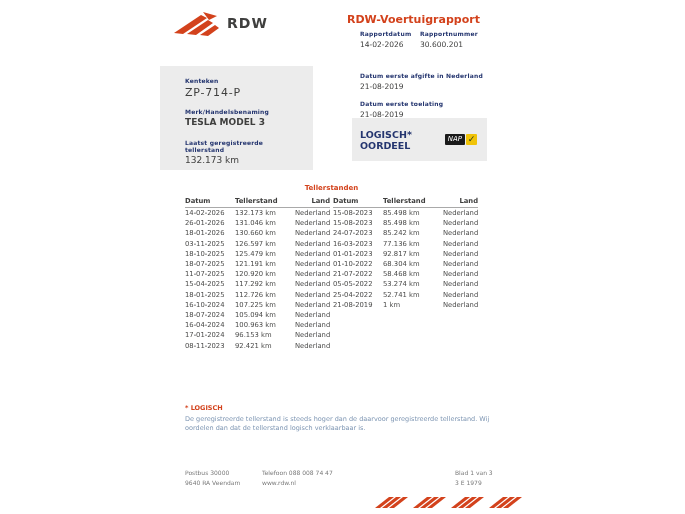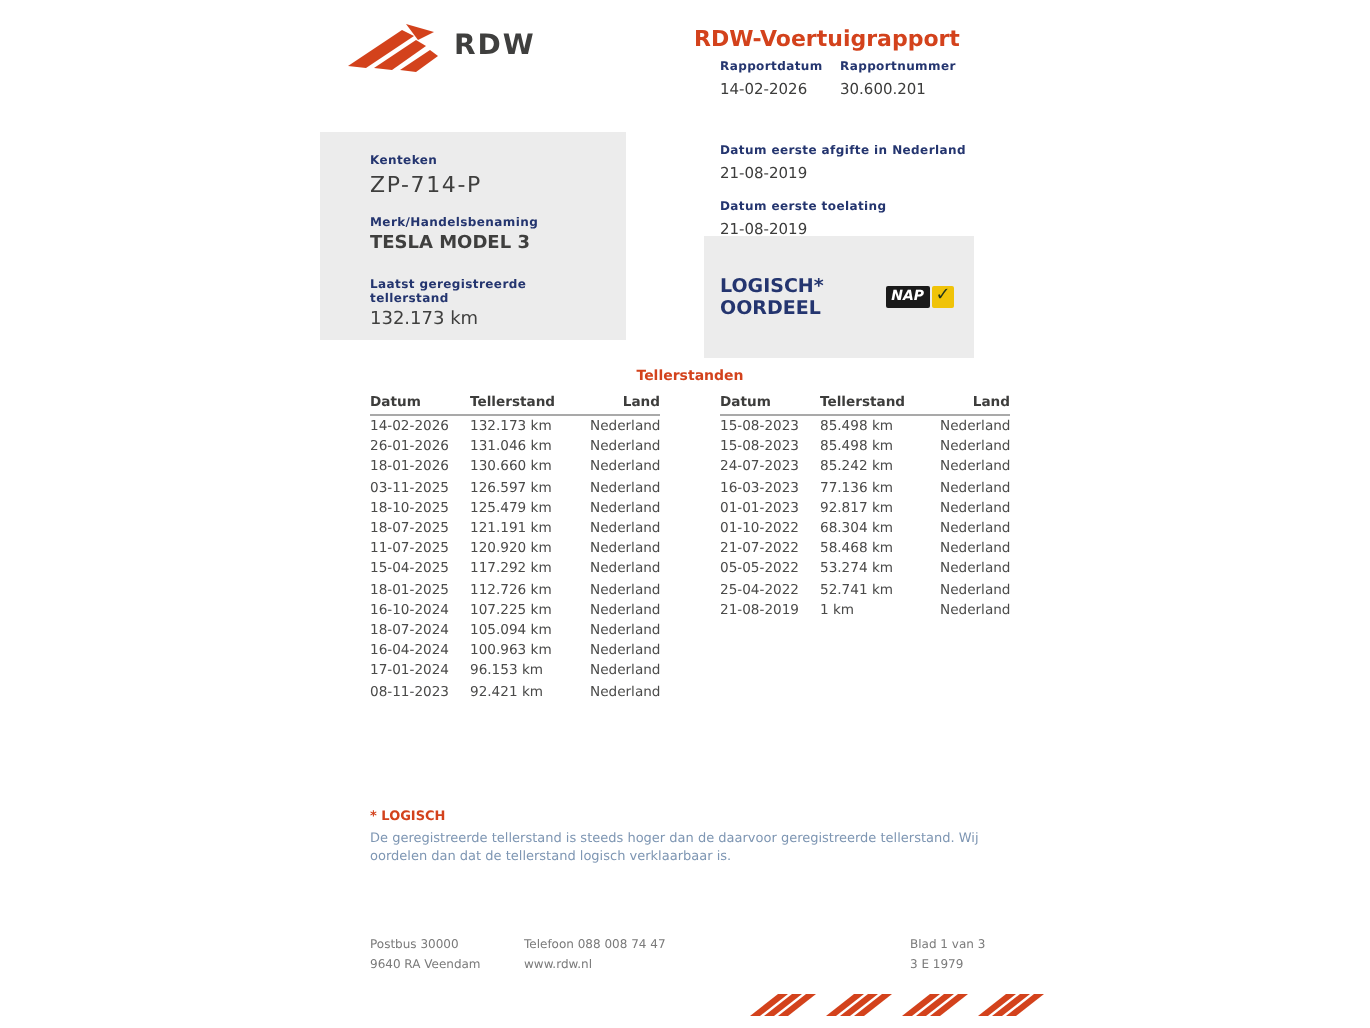--- a/index.html
+++ b/index.html
@@ -33,33 +33,33 @@
   .vehicle-panel{position:absolute;left:160px;top:66px;width:153px;height:104px;background:var(--panel);padding:11px 10px 0 25px;}
   .kenteken{font-size:11px;color:#3f3f3e;letter-spacing:.8px;margin:2px 0 9px 0;}
   .merk{font-size:9px;font-weight:600;color:#3f3f3e;margin:2px 0 12px 0;}
   .odo{font-size:9px;color:#3f3f3e;margin-top:2px;}
 
   
   .reg-dates{position:absolute;left:360px;top:72px;}
   .reg-dates .val{margin-bottom:9px;}
 
   
-  .judgement-panel{position:absolute;left:352px;top:118px;width:135px;height:61px;background:var(--panel);
+  .judgement-panel{position:absolute;left:352px;top:118px;width:135px;height:43px;background:var(--panel);
     display:flex;align-items:center;justify-content:space-between;padding:0 10px 0 8px;}
   .judgement{font-size:9.5px;font-weight:800;color:var(--navy);line-height:11px;white-space:pre-line;}
   .nap{display:flex;align-items:center;}
-  .nap-black{background:#1a1a1a;color:#fff;font-size:7px;font-weight:bold;font-style:italic;
+  .nap-black{background:#1a1a1a;color:#fff;font-size:7px;font-weight:normal;font-style:italic;
     height:11px;line-height:11px;padding:0 3px;border-radius:1px;}
   .nap-check{width:11px;height:11px;background:var(--nap_yellow);font-size:9px;line-height:11px;
     text-align:center;color:#23351c;margin-left:1px;border-radius:1px;}
 
   
   .meter-section{position:absolute;left:185px;top:184px;}
   .section-title{font-size:7px;font-weight:bold;color:var(--accent);margin-bottom:5px;text-align:center;}
-  .tables{display:flex;gap:30px;}
+  .tables{display:flex;gap:3px;}
   .tgroup{width:145px;}
   .thead{display:flex;border-bottom:1px solid #a9a9a9;padding-bottom:2px;}
   .thead span{font-size:6.8px;font-weight:bold;color:var(--text);}
   .trow{display:flex;height:10.2px;align-items:center;}
   .tcell{font-size:6.8px;color:#4a4a49;}
   .c0{width:50px;}
   .c1{width:60px;}
   .c2{width:35px;text-align:right;}
 
   

